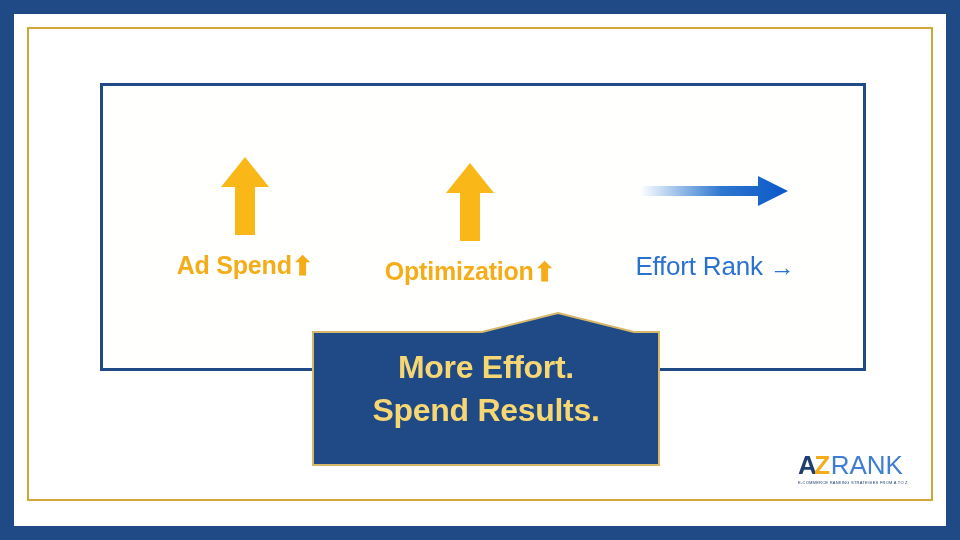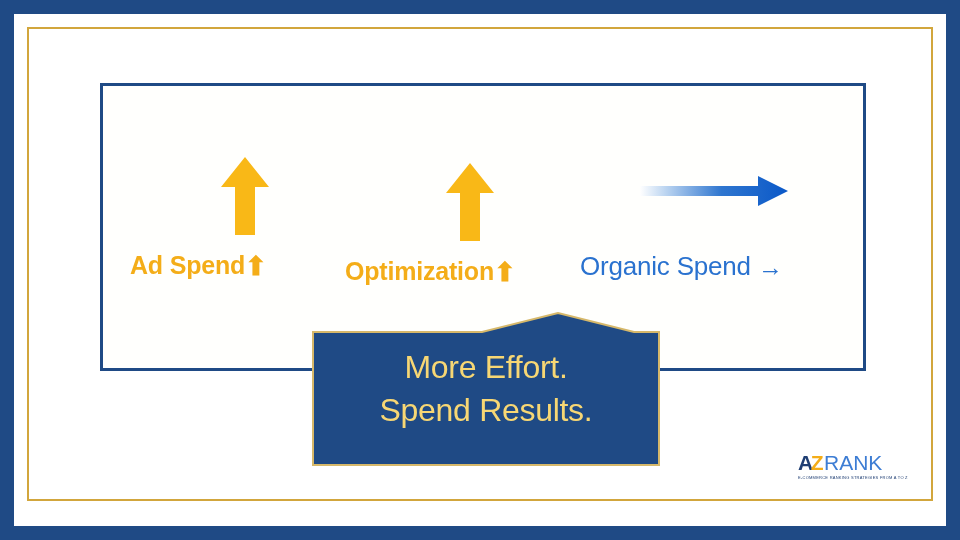--- a/index.html
+++ b/index.html
@@ -63,20 +63,21 @@
     height: 288px;
     display: flex;
     align-items: flex-start;
     justify-content: flex-start;
   }
 
   .col {
     position: absolute;
     display: flex;
     flex-direction: column;
+    align-items: center;
   }
 
   .col-ad    { left: 30px;  top: 62px; width: 230px; }
   .col-opt   { left: 245px; top: 68px; width: 250px; }
   .col-rank  { left: 480px; top: 62px; width: 270px; }
 
   .arrow-up-wrap {
     height: 92px;
     display: flex;
     align-items: flex-end;
@@ -125,36 +126,36 @@
     display: block;
   }
   .badge-text {
     position: absolute;
     left: 0;
     top: 34px;
     width: 348px;
     text-align: center;
     color: #f7d774;
     font-size: 32px;
-    font-weight: normal;
+    font-weight: bold;
     line-height: 1.33;
     letter-spacing: -0.3px;
   }
   .badge-text div { white-space: nowrap; }
 
   
   .logo {
     position: absolute;
     left: 798px;
     top: 452px;
     width: 132px;
     height: 42px;
   }
   .logo-word {
-    font-size: 21px;
+    font-size: 26px;
     font-weight: bold;
     letter-spacing: -0.5px;
     line-height: 1;
     white-space: nowrap;
   }
   .logo-a { color: #1f3e73; }
   .logo-z { color: #f4ad18; margin-left: -2px; }
   .logo-rank {
     color: #3d7dd4;
     font-weight: normal;
@@ -214,21 +215,21 @@
               <stop offset="0%" stop-color="#ffffff" stop-opacity="1"></stop>
               <stop offset="18%" stop-color="#b9d3f0" stop-opacity="1"></stop>
               <stop offset="55%" stop-color="#2f76cf" stop-opacity="1"></stop>
               <stop offset="100%" stop-color="#0a58c8" stop-opacity="1"></stop>
             </linearGradient>
           </defs>
           <path d="M0 12 L118 12 L118 2 L148 17 L118 32 L118 22 L0 22 Z" fill="url(#flatGrad)"></path>
         </svg>
       </div>
       <div class="label label-blue">
-        <span>Organic Spend</span>&nbsp;<span class="tick">→</span>
+        <span>Effort Rank</span>&nbsp;<span class="tick">→</span>
       </div>
     </div>
 
   </div>
 
   <div class="badge">
     <svg viewBox="0 0 348 154" preserveAspectRatio="none" aria-hidden="true">
       <path d="M1 20 L170 20 L246 1 L322 20 L347 20 L347 153 L1 153 Z" fill="#1f4a85" stroke="#d6b86a" stroke-width="2"></path>
     </svg>
     <div class="badge-text">

